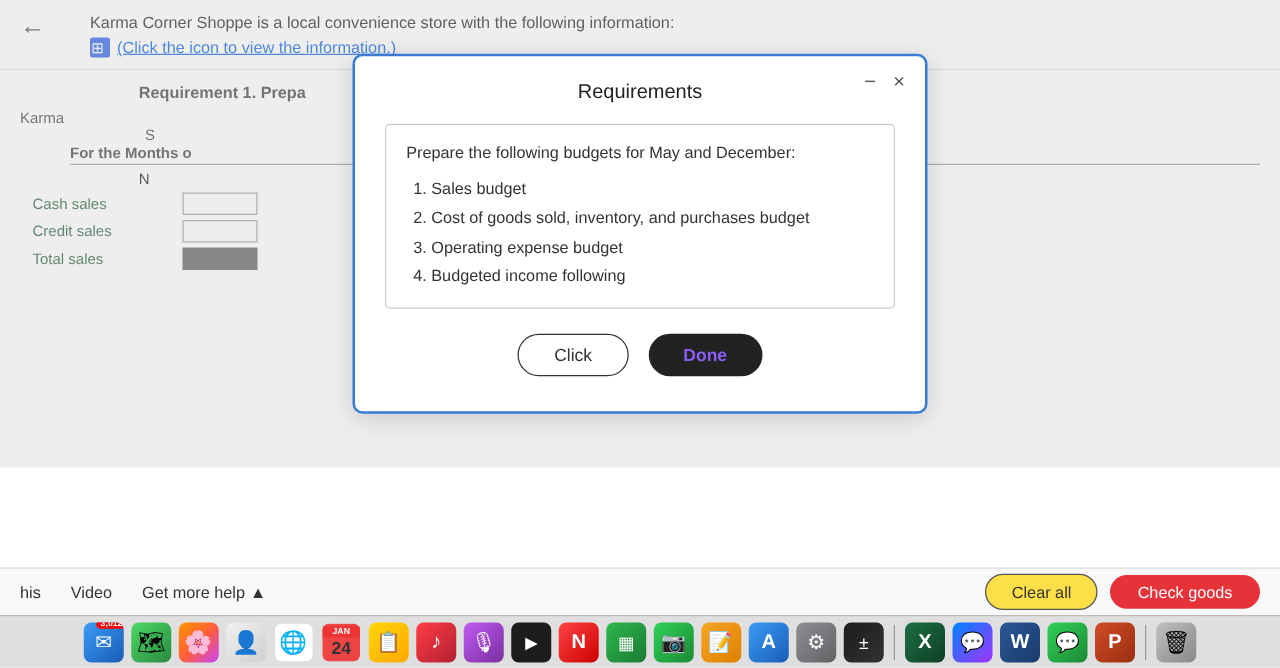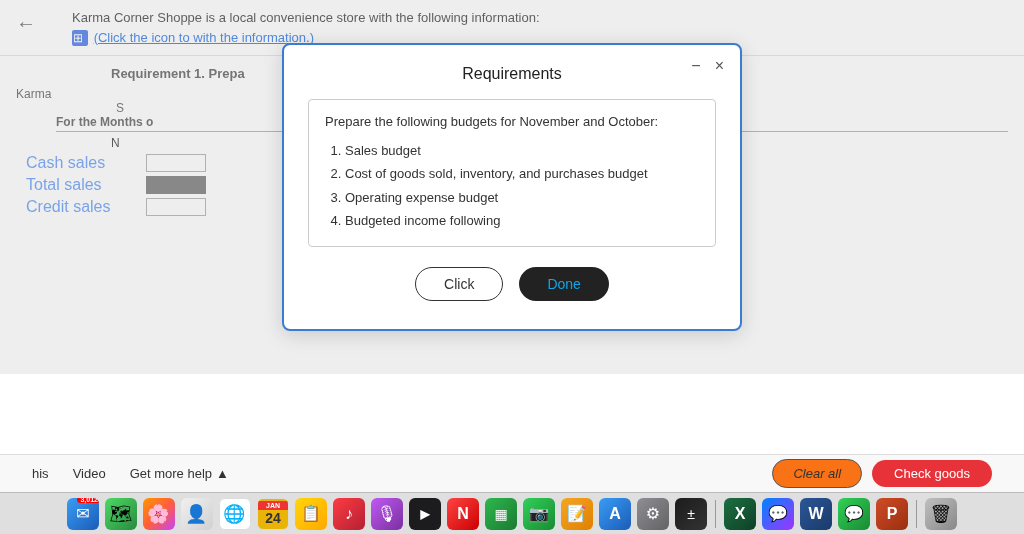--- a/index.html
+++ b/index.html
@@ -100,22 +100,22 @@
       margin-left: 40px;
       font-weight: bold;
       border-bottom: 1px solid #999;
       padding-bottom: 2px;
       margin-bottom: 4px;
     }
 
     .table-row-item {
       display: flex;
       align-items: center;
-      font-size: 16px;
-      color: #3b82f6;
+      font-size: 12px;
+      color: #14532d;
       margin-bottom: 4px;
     }
 
     .table-row-item .row-label {
       width: 120px;
     }
 
     .table-cell-box {
       width: 60px;
       height: 18px;
@@ -222,36 +222,36 @@
       cursor: pointer;
       font-weight: 400;
     }
 
     .btn-done {
       border: none;
       background: #222;
       border-radius: 20px;
       padding: 8px 28px;
       font-size: 14px;
-      color: #0ea5e9;
-      cursor: pointer;
-      font-weight: 400;
+      color: #8b5cf6;
+      cursor: pointer;
+      font-weight: 700;
     }
 
     
     .bottom-toolbar {
       position: absolute;
       bottom: 42px;
       left: 0; right: 0;
       height: 38px;
       background: #f8f8f8;
       border-top: 1px solid #ddd;
       display: flex;
       align-items: center;
-      padding: 0 32px;
+      padding: 0 16px;
       gap: 24px;
     }
 
     .toolbar-link {
       font-size: 13px;
       color: #333;
       cursor: pointer;
       text-decoration: none;
     }
 
@@ -266,27 +266,26 @@
 
     .toolbar-right {
       margin-left: auto;
       display: flex;
       align-items: center;
       gap: 10px;
     }
 
     .btn-clear-all {
       border: 1.5px solid #555;
-      background: #f97316;
+      background: #fde047;
       border-radius: 20px;
       padding: 6px 20px;
       font-size: 13px;
       color: #333;
       cursor: pointer;
-      font-style: italic;
     }
 
     .btn-check-answer {
       border: none;
       background: #e8323a;
       border-radius: 20px;
       padding: 6px 22px;
       font-size: 13px;
       color: #fff;
       cursor: pointer;
@@ -374,56 +373,56 @@
 <div class="main-content">
 
   <div class="top-bar">
     <button class="back-btn">←</button>
     <div>
       <div class="top-text">
         <span>Karma Corner Shoppe is a local convenience store with the following information:</span>
       </div>
       <div class="top-text">
         <span class="icon-grid"></span>
-        <span class="link-text">(Click the icon to with the information.)</span>
+        <span class="link-text">(Click the icon to view the information.)</span>
       </div>
     </div>
   </div>
 
 
   <div class="spreadsheet-area">
     <div class="req-label" style="margin-left:95px;">Requirement 1. Prepa</div>
     <div class="karma-label">Karma</div>
     <div class="s-label">S</div>
     <div class="month-label">For the Months o</div>
     <div style="margin-left:95px; font-size:12px; margin-bottom:4px;">N</div>
 
     <div class="table-row-item">
       <span class="row-label" style="margin-left:10px;">Cash sales</span>
       <div class="table-cell-box"></div>
     </div>
     <div class="table-row-item">
+      <span class="row-label" style="margin-left:10px;">Credit sales</span>
+      <div class="table-cell-box"></div>
+    </div>
+    <div class="table-row-item">
       <span class="row-label" style="margin-left:10px;">Total sales</span>
       <div class="table-cell-dark"></div>
-    </div>
-    <div class="table-row-item">
-      <span class="row-label" style="margin-left:10px;">Credit sales</span>
-      <div class="table-cell-box"></div>
     </div>
   </div>
 
   <div class="modal-overlay">
     <div class="modal">
       <div class="modal-controls">
         <button class="modal-ctrl-btn">−</button>
         <button class="modal-ctrl-btn">×</button>
       </div>
       <div class="modal-header">Requirements</div>
       <div class="modal-body">
-        <p>Prepare the following budgets for November and October:</p>
+        <p>Prepare the following budgets for May and December:</p>
         <ol>
           <li>Sales budget</li>
           <li>Cost of goods sold, inventory, and purchases budget</li>
           <li>Operating expense budget</li>
           <li>Budgeted income following</li>
         </ol>
       </div>
       <div class="modal-footer">
         <button class="btn-print">Click</button>
         <button class="btn-done">Done</button>
@@ -456,21 +455,21 @@
   </div>
   <div class="dock-item di-photos">
     <span style="font-size:18px;">🌸</span>
   </div>
   <div class="dock-item di-contacts">
     <span style="font-size:18px;">👤</span>
   </div>
   <div class="dock-item di-chrome" style="border:1px solid #ddd;">
     <span style="font-size:18px;">🌐</span>
   </div>
-  <div class="dock-item" style="background:#eab308;border:1px solid #ddd;font-size:9px;font-weight:bold;flex-direction:column;color:#333;">
+  <div class="dock-item" style="background:#ef4444;border:1px solid #ddd;font-size:9px;font-weight:bold;flex-direction:column;color:#333;">
     <span style="background:#e33;color:white;width:100%;text-align:center;font-size:7px;padding:1px 0;">JAN</span>
     <span style="font-size:14px;font-weight:bold;color:#333;">24</span>
   </div>
   <div class="dock-item di-notes">
     <span style="font-size:16px;">📋</span>
   </div>
   <div class="dock-item di-music">
     <span style="font-size:16px;color:white;">♪</span>
   </div>
   <div class="dock-item di-podcasts">

